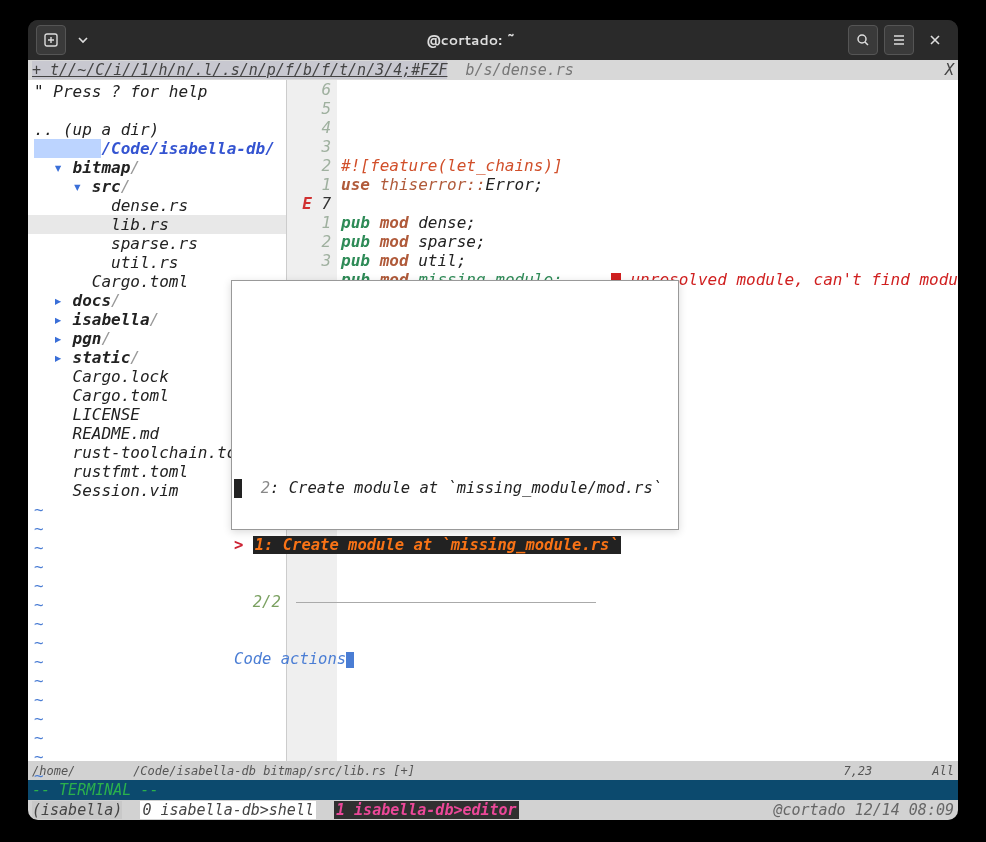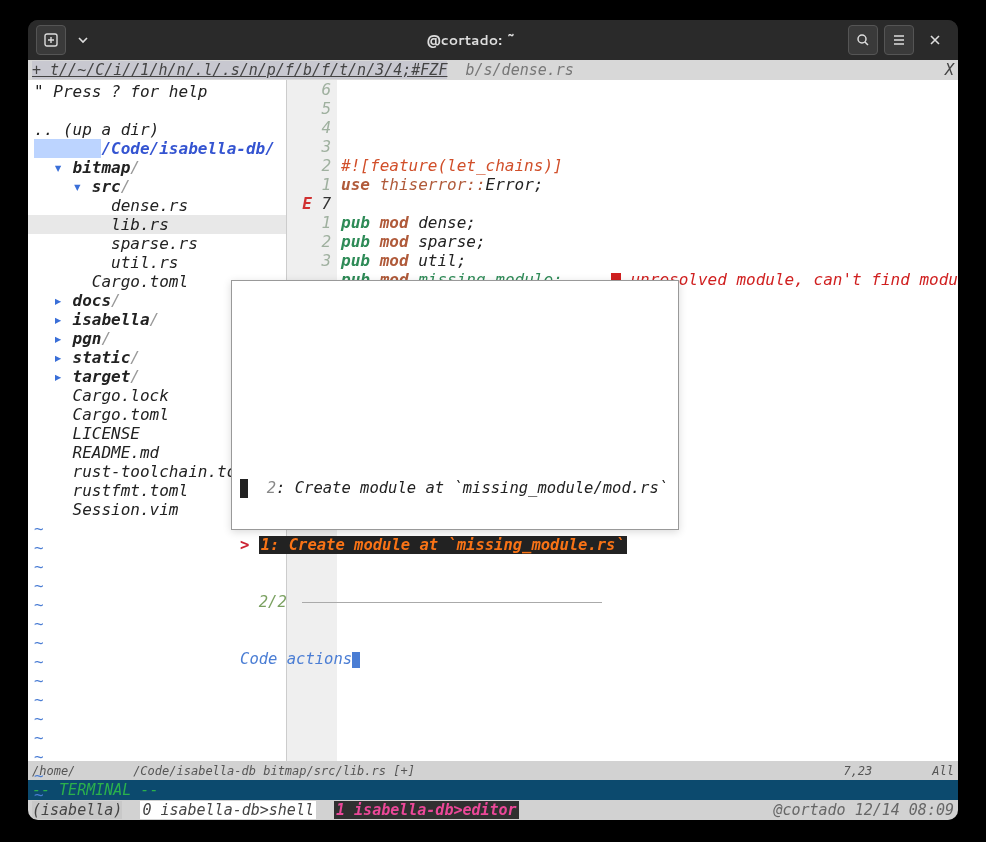--- a/index.html
+++ b/index.html
@@ -135,21 +135,21 @@
     top: 200px; left: -56px;
     width: 448px;
     height: 250px;
     background: #fff;
     border: 1px solid #999;
     box-shadow: 0 2px 8px rgba(0,0,0,0.15);
     font-style: italic;
     font-size: 15.5px;
     padding-top: 160px;
   }
-  .popup .row { white-space: pre; padding-left: 8px; line-height: 19px; }
+  .popup .row { white-space: pre; padding-left: 2px; line-height: 19px; }
   .popup .row .idx { color: #888; }
   .popup .row.sel { }
   .popup .row.sel .caret { color: #c23; font-weight: 700; }
   .popup .row.sel .text { background: #222; color: #f97316; font-weight: 700; padding: 0 2px; }
   .popup .row .bar { background: #222; color:#222; display:inline-block; width:8px; }
   .popup .count { color: #7aa060; }
   .popup .hr { display:inline-block; border-top:1px solid #aaa; width:300px; vertical-align: middle; margin-left:6px; }
   .popup .prompt { color: #4a7dd4; }
   .popup .cursor { background: #4a7dd4; display:inline-block; width:8px; height:16px; vertical-align:middle; }
 
@@ -247,21 +247,20 @@
         <div class="line">    <span class="arrow-open">▾</span> <span class="bold">src</span><span class="slash">/</span></div>
         <div class="line">        dense.rs</div>
         <div class="line hl">        lib.rs</div>
         <div class="line">        sparse.rs</div>
         <div class="line">        util.rs</div>
         <div class="line">      Cargo.toml</div>
         <div class="line">  <span class="arrow-open">▸</span> <span class="bold">docs</span><span class="slash">/</span></div>
         <div class="line">  <span class="arrow-open">▸</span> <span class="bold">isabella</span><span class="slash">/</span></div>
         <div class="line">  <span class="arrow-open">▸</span> <span class="bold">pgn</span><span class="slash">/</span></div>
         <div class="line">  <span class="arrow-open">▸</span> <span class="bold">static</span><span class="slash">/</span></div>
-        <div class="line">  <span class="arrow-open">▸</span> <span class="bold">target</span><span class="slash">/</span></div>
         <div class="line">    Cargo.lock</div>
         <div class="line">    Cargo.toml</div>
         <div class="line">    LICENSE</div>
         <div class="line">    README.md</div>
         <div class="line">    rust-toolchain.toml</div>
         <div class="line">    rustfmt.toml</div>
         <div class="line">    Session.vim</div>
         <div class="line"><span class="tilde">~</span></div>
         <div class="line"><span class="tilde">~</span></div>
         <div class="line"><span class="tilde">~</span></div>

